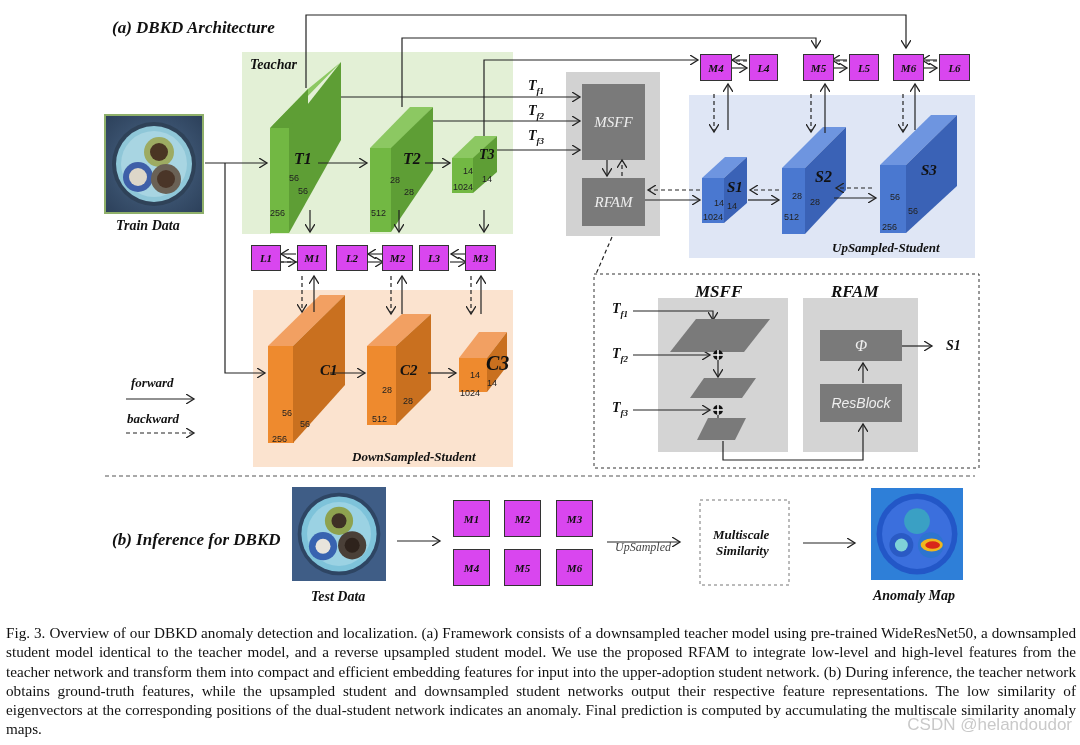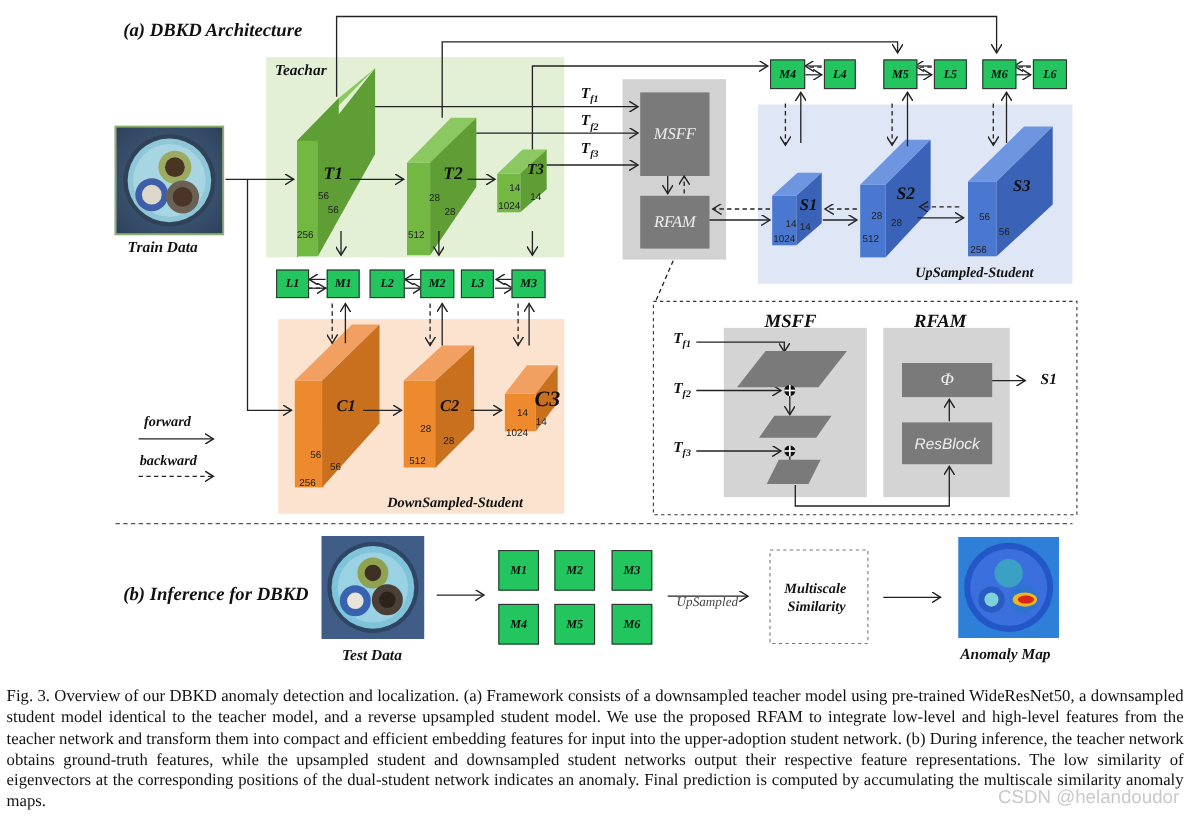--- a/index.html
+++ b/index.html
@@ -1,20 +1,20 @@
 <!DOCTYPE html>
 <html><head>
 <meta charset="utf-8">
 <style>
   html,body{margin:0;padding:0;background:#fff;}
   body{width:1080px;height:745px;position:relative;overflow:hidden;font-family:"Liberation Serif",serif;color:#111;}
   .abs{position:absolute;margin-top:15px;}
   .secttl{font-size:17px;}
   .panel{position:absolute;}
-  .box{position:absolute;border:1px solid #333;background:#22c55e;font-style:italic;font-weight:bold;font-size:11px;display:flex;align-items:center;justify-content:center;font-family:"Liberation Serif",serif;}
+  .box{position:absolute;border:1px solid #333;background:#d946ef;font-style:italic;font-weight:bold;font-size:11px;display:flex;align-items:center;justify-content:center;font-family:"Liberation Serif",serif;}
   .num{position:absolute;font-family:"Liberation Sans",sans-serif;font-size:9px;color:#222;}
   .lbl{position:absolute;font-style:italic;font-weight:bold;font-family:"Liberation Serif",serif;}
   .caption{position:absolute;left:6px;top:623px;width:1070px;font-family:"Liberation Serif",serif;font-size:15.2px;line-height:19.3px;text-align:justify;color:#111;}
   .wm{position:absolute;right:8px;top:715px;font-family:"Liberation Sans",sans-serif;font-size:17px;color:#c9c9c9;}
   svg{position:absolute;left:0;top:0;}
   .gbox{position:absolute;background:#7a7a7a;color:#eee;font-style:italic;font-family:"Liberation Serif",serif;font-size:15px;display:flex;align-items:center;justify-content:center;}
   .img{position:absolute;overflow:hidden;}
 </style>
 </head>
 <body>
@@ -284,21 +284,21 @@
 <div class="lbl" style="left:815px;top:168px;font-size:16px;">S2</div>
 <div class="num" style="left:792px;top:191px;">28</div>
 <div class="num" style="left:810px;top:197px;">28</div>
 <div class="num" style="left:784px;top:212px;">512</div>
 <div class="lbl" style="left:921px;top:162px;font-size:15px;">S3</div>
 <div class="num" style="left:890px;top:192px;">56</div>
 <div class="num" style="left:908px;top:206px;">56</div>
 <div class="num" style="left:882px;top:222px;">256</div>
 <div class="lbl" style="left:832px;top:240px;font-size:13px;">UpSampled-Student</div>
 
-<div class="lbl" style="left:306px;top:362px;font-size:15px;">C1</div>
+<div class="lbl" style="left:320px;top:362px;font-size:15px;">C1</div>
 <div class="num" style="left:282px;top:408px;">56</div>
 <div class="num" style="left:300px;top:419px;">56</div>
 <div class="num" style="left:272px;top:434px;">256</div>
 <div class="lbl" style="left:400px;top:362px;font-size:15px;">C2</div>
 <div class="num" style="left:382px;top:385px;">28</div>
 <div class="num" style="left:403px;top:396px;">28</div>
 <div class="num" style="left:372px;top:414px;">512</div>
 <div class="lbl" style="left:486px;top:352px;font-size:20px;">C3</div>
 <div class="num" style="left:470px;top:370px;">14</div>
 <div class="num" style="left:487px;top:378px;">14</div>

